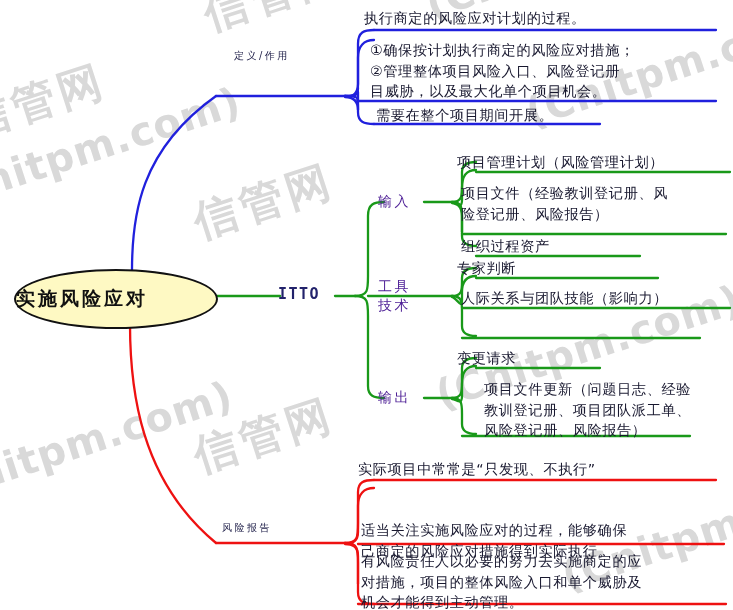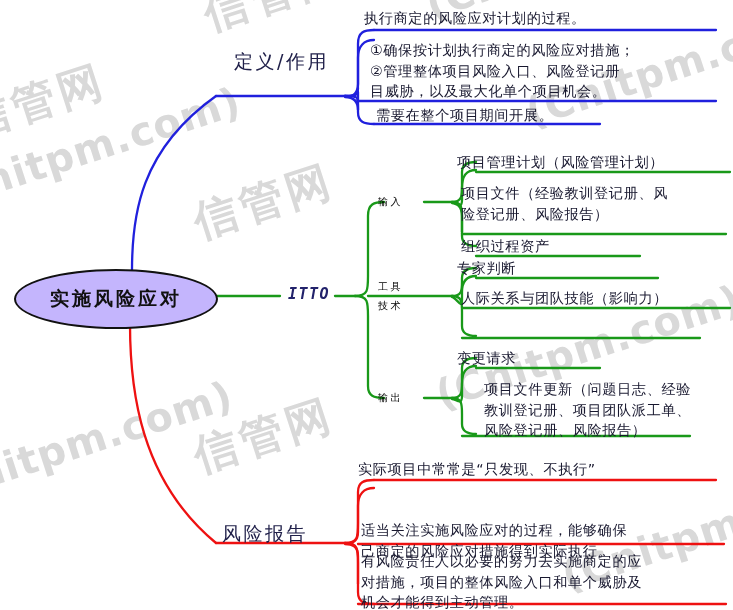--- a/index.html
+++ b/index.html
@@ -19,33 +19,33 @@
   .wm-en{font-size:40px;letter-spacing:1px;}
 
   svg.lines{position:absolute;left:0;top:0;width:733px;height:610px;overflow:visible;}
   svg.lines path{fill:none;stroke-linecap:round;stroke-linejoin:round;}
 
   .node{position:absolute;white-space:pre;}
 
   .central{
     left:14px;top:269px;width:200px;height:56px;
     border:2.2px solid #111111;border-radius:50%/50%;
-    display:flex;align-items:center;justify-content:center;
-    background:#c4b5fd;
+    display:flex;align-items:center;
+    background:#fef9c3;
   }
   .central span{
     font-size:19px;font-weight:700;letter-spacing:3px;color:#111111;
     font-family:"DejaVu Sans","Liberation Sans",sans-serif;
   }
 
   .branch-label{
-    font-size:19px;letter-spacing:2.5px;color:#20204a;font-weight:400;text-align:center;
+    font-size:10px;letter-spacing:2.5px;color:#20204a;font-weight:400;text-align:center;
   }
   .sub-label{
-    font-size:10px;letter-spacing:2.5px;color:#000000;font-weight:400;
+    font-size:14px;letter-spacing:2.5px;color:#4c1d95;font-weight:400;
     line-height:19px;text-align:center;
   }
   .itto-label{
     font-size:15px;letter-spacing:1.5px;color:#22226b;font-weight:700;
     font-family:"DejaVu Sans Mono","Liberation Mono",monospace;
   }
   .leaf{
     font-size:14.2px;line-height:20.5px;letter-spacing:0.6px;
     color:#18182f;font-weight:400;
   }
@@ -135,21 +135,21 @@
       <path d="M358,544 L724,544"></path>
       <path d="M358,604 L726,604"></path>
     </g>
   </svg>
 
   <div class="node central">
     <span>实施风险应对</span>
   </div>
 
   <div class="node branch-label" style="left:234px;top:49px;">定义/作用</div>
-  <div class="node itto-label" style="left:288px;top:285px;font-style:italic;">ITTO</div>
+  <div class="node itto-label" style="left:278px;top:285px;">ITTO</div>
   <div class="node branch-label" style="left:222px;top:521px;">风险报告</div>
 
   <div class="node leaf" style="left:364px;top:8px;">执行商定的风险应对计划的过程。</div>
   <div class="node leaf" style="left:370px;top:40px;">①确保按计划执行商定的风险应对措施；
 ②管理整体项目风险入口、风险登记册
 目威胁，以及最大化单个项目机会。</div>
   <div class="node leaf" style="left:376px;top:105px;">需要在整个项目期间开展。</div>
 
   <div class="node sub-label" style="left:378px;top:192px;">输入</div>
   <div class="node sub-label" style="left:378px;top:277px;">工具

